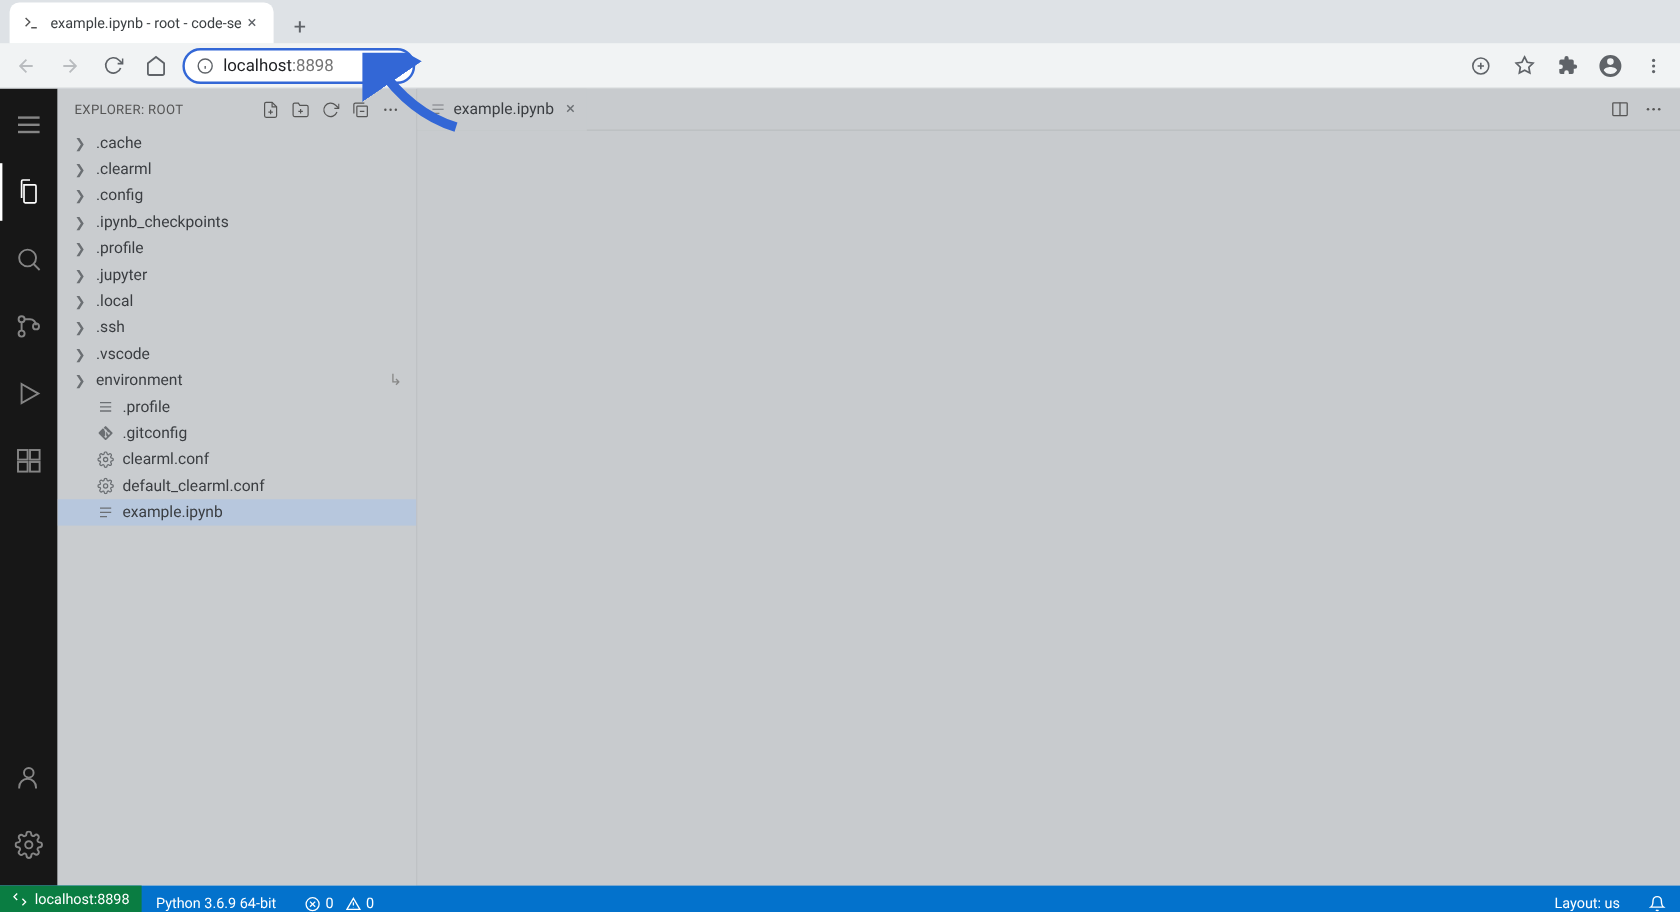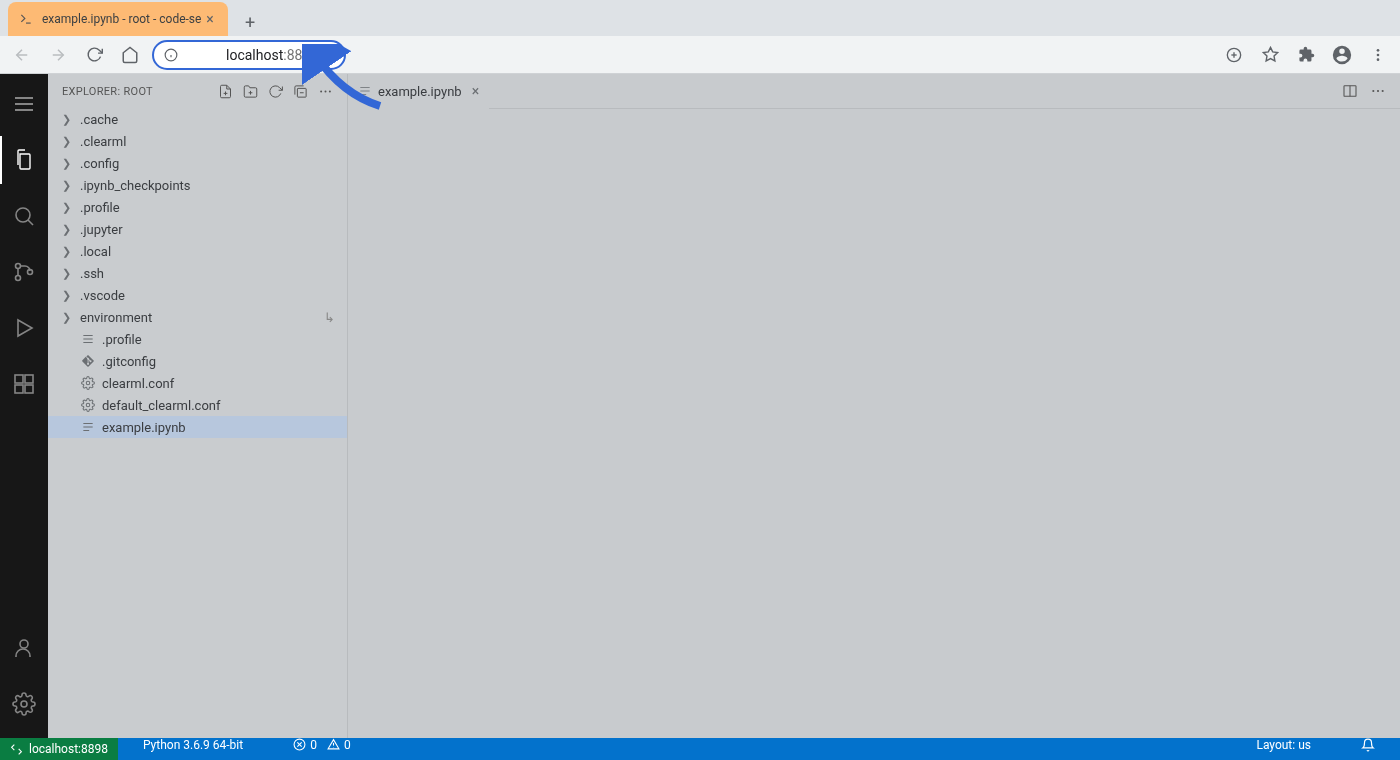--- a/index.html
+++ b/index.html
@@ -1,32 +1,32 @@
 <!DOCTYPE html>
 <html><head>
 <meta charset="utf-8">
 <style>
   * { box-sizing: border-box; margin: 0; padding: 0; }
   html, body { width: 1400px; height: 760px; font-family: -apple-system, BlinkMacSystemFont, "Segoe UI", Roboto, sans-serif; overflow: hidden; background: #dee2e6; }
   
   
   .browser-chrome { background: #dee2e6; }
   .tab-strip { height: 36px; display: flex; align-items: flex-end; padding-left: 8px; }
-  .browser-tab { background: #fdba74; height: 34px; min-width: 220px; display: flex; align-items: center; padding: 0 10px; border-radius: 8px 8px 0 0; font-size: 12px; color: #3c4043; position: relative; }
+  .browser-tab { background: #ffffff; height: 34px; min-width: 220px; display: flex; align-items: center; padding: 0 10px; border-radius: 8px 8px 0 0; font-size: 12px; color: #3c4043; position: relative; }
   .browser-tab .favicon { width: 16px; height: 16px; margin-right: 8px; display:flex;align-items:center;justify-content:center;font-size:11px;color:#555;}
   .browser-tab .title { flex: 1; white-space: nowrap; overflow: hidden; text-overflow: ellipsis; }
   .browser-tab .close { width: 16px; height:16px;display:flex;align-items:center;justify-content:center;color:#5f6368;font-size:14px;cursor:pointer;border-radius:50%; }
   .new-tab-btn { width:28px;height:28px;display:flex;align-items:center;justify-content:center;margin-left:8px;color:#5f6368;font-size:18px;cursor:pointer;border-radius:50%; }
   
   .toolbar { background:#f1f3f4;height:38px;display:flex;align-items:center;padding:0 8px;gap:8px; border-bottom:1px solid #cfd2d5;}
   .nav-btn { width:28px;height:28px;display:flex;align-items:center;justify-content:center;color:#5f6368;cursor:pointer;border-radius:50%; }
   .nav-btn.disabled { color:#b9bcbf; }
   .addr-bar { flex:0 0 auto; width:194px; height:30px;border:2px solid #3367d6;border-radius:16px;background:#fff;display:flex;align-items:center;padding:0 10px;gap:8px;font-size:14px;color:#202124; position:relative; }
   .addr-info { color:#5f6368; }
-  .addr-host { color:#202124;margin-left:40px; }
+  .addr-host { color:#202124; }
   .addr-port { color:#737373; }
   .toolbar-spacer{flex:1;}
   
   
   .arrow { position:absolute; left:302px; top:44px; width:90px; height:70px; pointer-events:none; z-index:50; }
   
   
   .vscode { position:absolute; left:0; top:74px; right:0; bottom:0; display:flex; flex-direction:column; }
   .vscode-main { flex:1; display:flex; }
   
@@ -55,21 +55,21 @@
   .editor { flex:1; background:#c8cbce; display:flex; flex-direction:column; }
   .editor-tabs { height:35px; background:#c8cbce; display:flex; align-items:center; border-bottom:1px solid #b8bbbe; }
   .ed-tab { height:35px; padding:0 10px; display:flex;align-items:center; gap:6px; background:#c8cbce; font-size:13px; color:#3a3d41; }
   .ed-tab .close{color:#6b6f73;font-size:14px;cursor:pointer;margin-left:4px;}
   .ed-tab .icon{color:#7a7d81;}
   .editor-tabs .right{margin-left:auto;display:flex;gap:12px;padding-right:14px;color:#555;}
   .editor-body{flex:1;background:#c8cbce;}
   
   .status-bar { height:22px; background:#0372cc; color:#fff; display:flex; align-items:center; font-size:12px; }
   .status-remote { background:#0a7d42; height:100%; display:flex; align-items:center; padding:0 10px; gap:6px; }
-  .status-item { padding:0 25px; display:flex; align-items:flex-start; gap:4px; height:100%; cursor:pointer; }
+  .status-item { padding:0 12px; display:flex; align-items:flex-end; gap:4px; height:100%; cursor:pointer; }
   .status-spacer{flex:1;}
   
   svg { display:block; }
 </style>
 </head>
 <body>
 
 <div class="browser-chrome">
   <div class="tab-strip">
     <div class="browser-tab">

